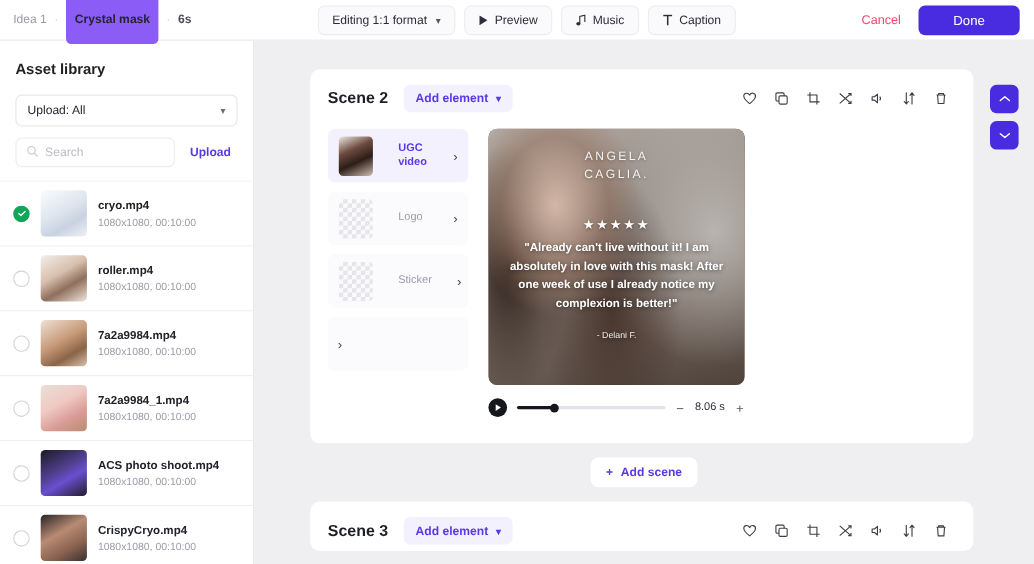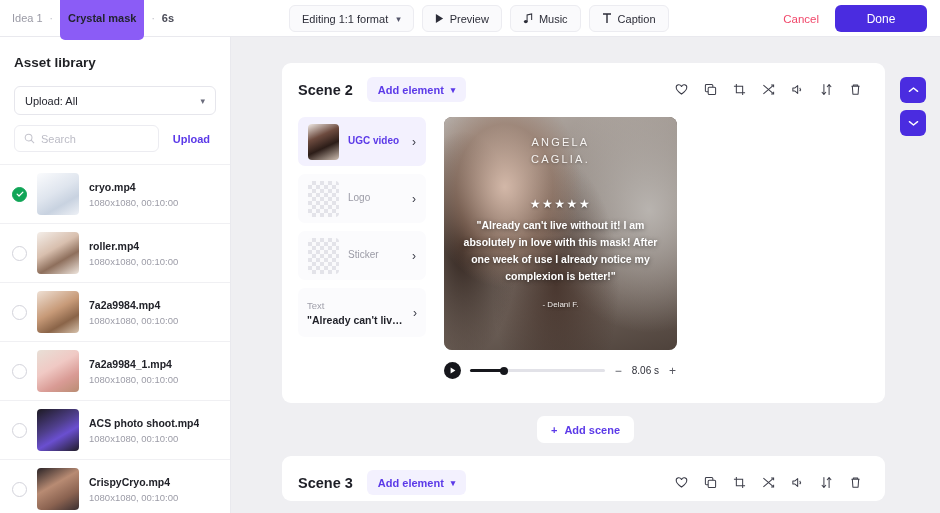--- a/index.html
+++ b/index.html
@@ -138,21 +138,21 @@
     width: 27px; height: 25px; border: none; background: transparent;
     border-radius: 5px; display: flex; align-items: center; justify-content: center;
     cursor: pointer; color: #3d3e4a;
   }
 
   .scene-body { display: flex; gap: 18px; padding: 9px 0 24px 0; }
 
   .el-col { width: 128px; display: flex; flex-direction: column; gap: 8px; }
   .el-card {
     height: 49px; border-radius: 7px; background: #fbfbfd;
-    display: flex; align-items: center; gap: 9px; padding: 0 9px;
+    display: flex; align-items: center; gap: 23px; padding: 0 9px;
     cursor: pointer; border: 1px solid transparent;
   }
   .el-card.selected { background: #f3f1fe; }
   .el-thumb { width: 31px; height: 36px; border-radius: 4px; overflow: hidden; flex: 0 0 auto; }
   .checkerboard {
     background-image:
       linear-gradient(45deg, #e3e3e9 25%, transparent 25%, transparent 75%, #e3e3e9 75%),
       linear-gradient(45deg, #e3e3e9 25%, transparent 25%, transparent 75%, #e3e3e9 75%);
     background-size: 8px 8px;
     background-position: 0 0, 4px 4px;
@@ -463,24 +463,20 @@
               <div class="el-thumb checkerboard"></div>
               <span class="el-label">Logo</span>
               <span class="el-arrow">›</span>
             </div>
             <div class="el-card">
               <div class="el-thumb checkerboard"></div>
               <span class="el-label">Sticker</span>
               <span class="el-arrow">›</span>
             </div>
             <div class="el-text-card">
-              <div class="el-text-inner">
-                <div class="el-text-kind">Text</div>
-                <div class="el-text-value">"Already can't live.."</div>
-              </div>
               <span class="el-arrow">›</span>
             </div>
           </div>
 
 
           <div class="preview-col">
             <div class="video-frame">
               <div class="vf-bg"></div>
               <div class="vf-logo">ANGELA<br>CAGLIA.</div>
               <div class="vf-stars">★★★★★</div>

